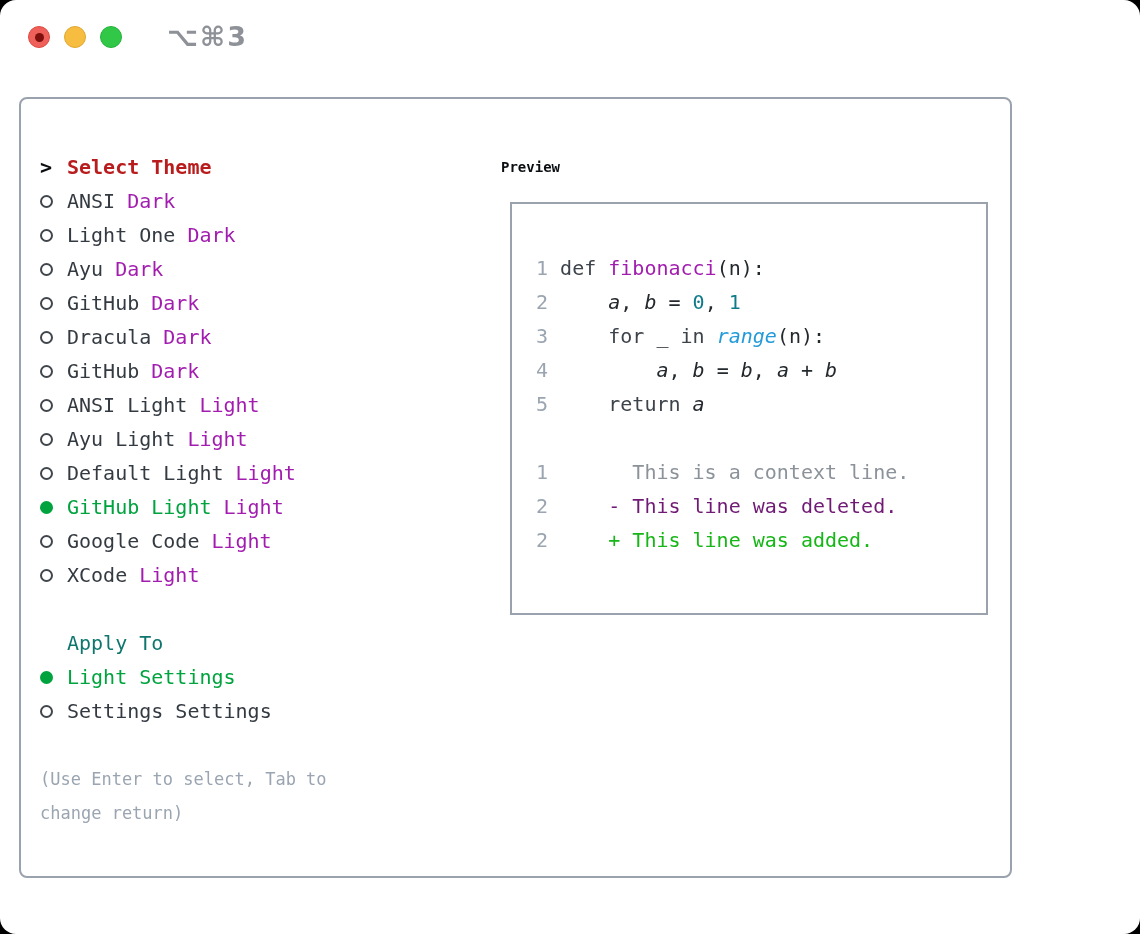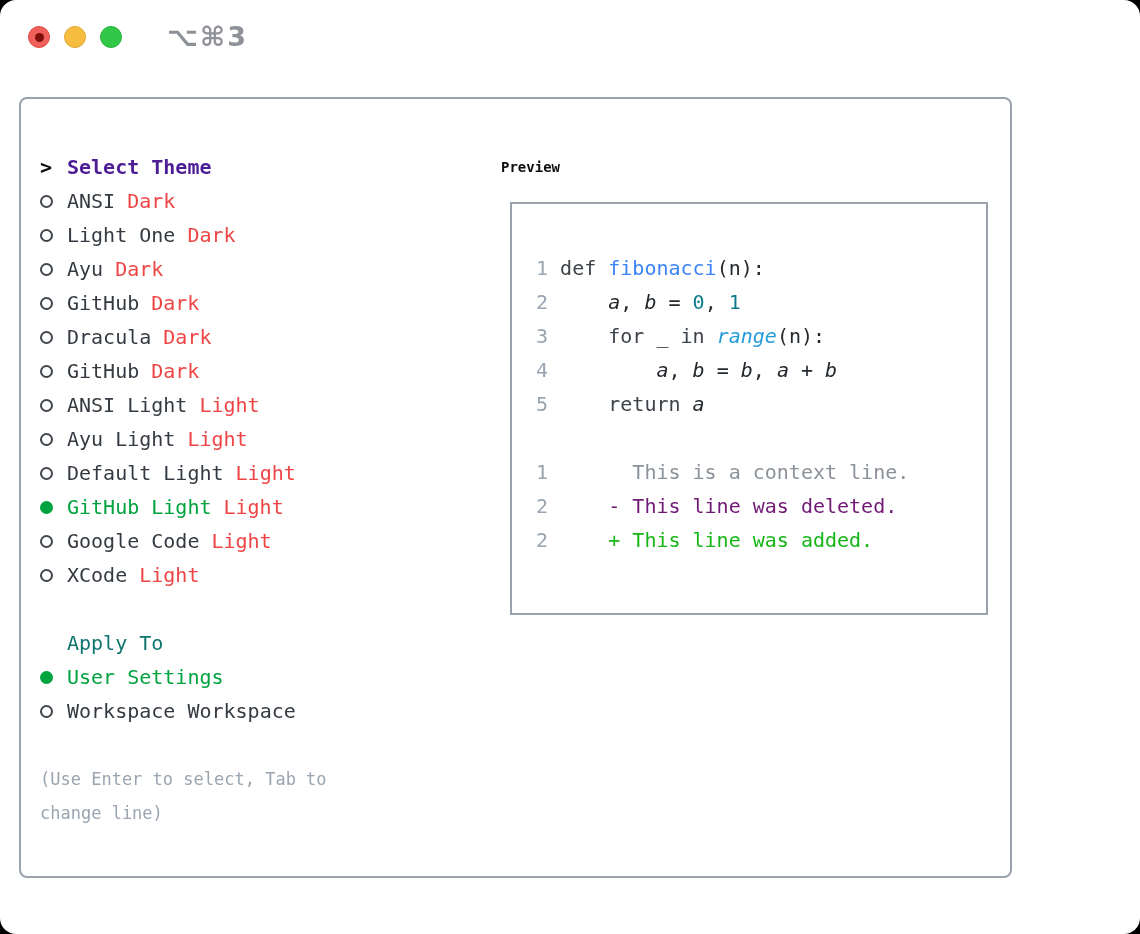--- a/index.html
+++ b/index.html
@@ -26,42 +26,42 @@
   }
   
   .panel{
     position:absolute;left:19px;top:97px;width:993px;height:781px;
     border:2px solid #9aa3ad;border-radius:8px;box-sizing:border-box;
     background:#fff;
   }
   .row{height:34px;display:flex;align-items:center;font-size:20px;color:#343a41;}
   .marker{width:27px;display:flex;align-items:center;flex:none;}
   .prompt{font-weight:700;color:#0b0e11;}
-  .hdr{font-weight:700;color:#4c1d95;}
+  .hdr{font-weight:700;color:#b91c1c;}
   .hdr2{color:#0f766e;}
   .circle{width:13px;height:13px;border:2px solid #40464c;border-radius:50%;box-sizing:border-box;}
   .circle.filled{background:#00a33e;border-color:#00a33e;}
   .label-selected{color:#00a33e;}
-  .suffix{color:#ef4444;margin-left:12px;}
+  .suffix{color:#a21caf;margin-left:12px;}
   .theme-list{position:absolute;left:19px;top:51px;}
   .apply-block{position:absolute;left:19px;top:527px;}
   .hint{position:absolute;left:19px;top:663px;font-size:17px;line-height:34px;color:#9aa5b1;white-space:pre;}
   
   .preview-heading{position:absolute;left:480px;top:51px;height:34px;display:flex;align-items:center;
     font-size:14px;font-weight:700;color:#0b0e11;}
   .preview-box{
     position:absolute;left:489px;top:103px;width:478px;height:413px;
     border:2px solid #9aa3ad;box-sizing:border-box;background:#fff;overflow:hidden;
   }
   .code{padding:47px 0 0 24px;font-size:20px;line-height:34px;white-space:pre;}
   .code-line{height:34px;}
   .seg-linenum{color:#9aa5b1;}
   .seg-plain{color:#24292e;}
   .seg-keyword{color:#3d434a;}
-  .seg-function{color:#3b82f6;}
+  .seg-function{color:#a21caf;}
   .seg-var{color:#24292e;font-style:italic;}
   .seg-number{color:#0f7b8a;}
   .seg-builtin{color:#249bd8;font-style:italic;}
   .seg-context{color:#8b9299;}
   .seg-deleted{color:#701a75;}
   .seg-added{color:#16b616;}
 </style>
 </head>
 <body>
 
@@ -173,31 +173,31 @@
     <div class="apply-block" id="apply-block">
       <div class="row">
         <span class="marker"></span>
         <span class="hdr2">Apply To</span>
       </div>
 
     <div class="row">
           <span class="marker">
             <span class="circle filled"></span>
           </span>
-          <span class="label-selected">User Settings</span>
-        </div>
-        <div class="row">
-          <span class="marker">
-            <span class="circle"></span>
-          </span>
-          <span>Workspace Workspace</span>
-        </div>
-      </div>
-
-    <div class="hint" id="hint"><div>(Use Enter to select, Tab to</div><div>change line)</div></div>
+          <span class="label-selected">Light Settings</span>
+        </div>
+        <div class="row">
+          <span class="marker">
+            <span class="circle"></span>
+          </span>
+          <span>Settings Settings</span>
+        </div>
+      </div>
+
+    <div class="hint" id="hint"><div>(Use Enter to select, Tab to</div><div>change return)</div></div>
 
     <div class="preview-heading">Preview</div>
 
     <div class="preview-box">
       <div class="code" id="code"><div class="code-line"><span class="seg-linenum">1</span><span class="seg-plain"> </span><span class="seg-keyword">def</span><span class="seg-plain"> </span><span class="seg-function">fibonacci</span><span class="seg-plain">(n):</span></div><div class="code-line"><span class="seg-linenum">2</span><span class="seg-plain">     </span><span class="seg-var">a</span><span class="seg-plain">, </span><span class="seg-var">b</span><span class="seg-plain"> = </span><span class="seg-number">0</span><span class="seg-plain">, </span><span class="seg-number">1</span></div><div class="code-line"><span class="seg-linenum">3</span><span class="seg-plain">     </span><span class="seg-keyword">for</span><span class="seg-plain"> _ </span><span class="seg-keyword">in</span><span class="seg-plain"> </span><span class="seg-builtin">range</span><span class="seg-plain">(n):</span></div><div class="code-line"><span class="seg-linenum">4</span><span class="seg-plain">         </span><span class="seg-var">a</span><span class="seg-plain">, </span><span class="seg-var">b</span><span class="seg-plain"> = </span><span class="seg-var">b</span><span class="seg-plain">, </span><span class="seg-var">a</span><span class="seg-plain"> + </span><span class="seg-var">b</span></div><div class="code-line"><span class="seg-linenum">5</span><span class="seg-plain">     </span><span class="seg-keyword">return</span><span class="seg-plain"> </span><span class="seg-var">a</span></div><div class="code-line"> </div><div class="code-line"><span class="seg-linenum">1</span><span class="seg-context">       This is a context line.</span></div><div class="code-line"><span class="seg-linenum">2</span><span class="seg-deleted">     - This line was deleted.</span></div><div class="code-line"><span class="seg-linenum">2</span><span class="seg-added">     + This line was added.</span></div></div>
     </div>
 
   </div>
 </div>
 

